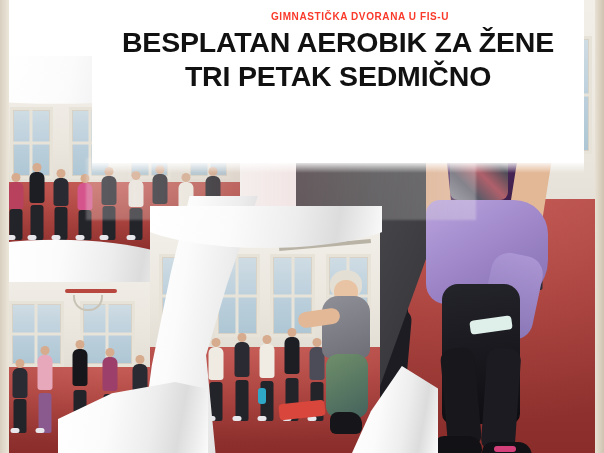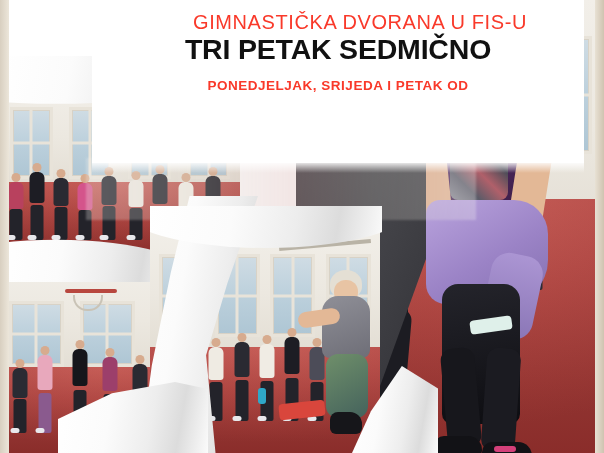--- a/index.html
+++ b/index.html
@@ -112,22 +112,22 @@
     padding-top:11px;
   }
   #textpanel::after{
     content:"";
     position:absolute; left:0; right:0; bottom:-10px; height:12px;
     background:linear-gradient(180deg,#ffffff 0%, rgba(255,255,255,0) 100%);
   }
 
   .kicker{
     color:#f9392a;
-    font-size:20px;
-    font-weight:normal;
+    font-size:10px;
+    font-weight:bold;
     letter-spacing:.6px;
     line-height:1.1;
     text-align:center;
     margin-left:44px;
   }
   .headline{
     color:#111111;
     font-size:28.5px;
     font-weight:bold;
     letter-spacing:-.2px;
@@ -509,20 +509,20 @@
   <div class="swoosh" style="left:0; top:56px; width:200px; height:52px;
               clip-path:ellipse(96% 92% at 28% 0%);
               z-index:15;"></div>
 
   <div class="edge-strip edge-left"></div>
   <div class="edge-strip edge-right"></div>
 
   <div id="textpanel">
     <div class="kicker">GIMNASTIČKA DVORANA U FIS-U</div>
 
+    <div class="headline">BESPLATAN AEROBIK ZA ŽENE</div>
 
     <div class="headline l2">TRI PETAK SEDMIČNO</div>
 
-    <div class="schedule">PONEDJELJAK, SRIJEDA I PETAK OD</div>
 
   </div>
 
 </div>
 
 </body></html>

